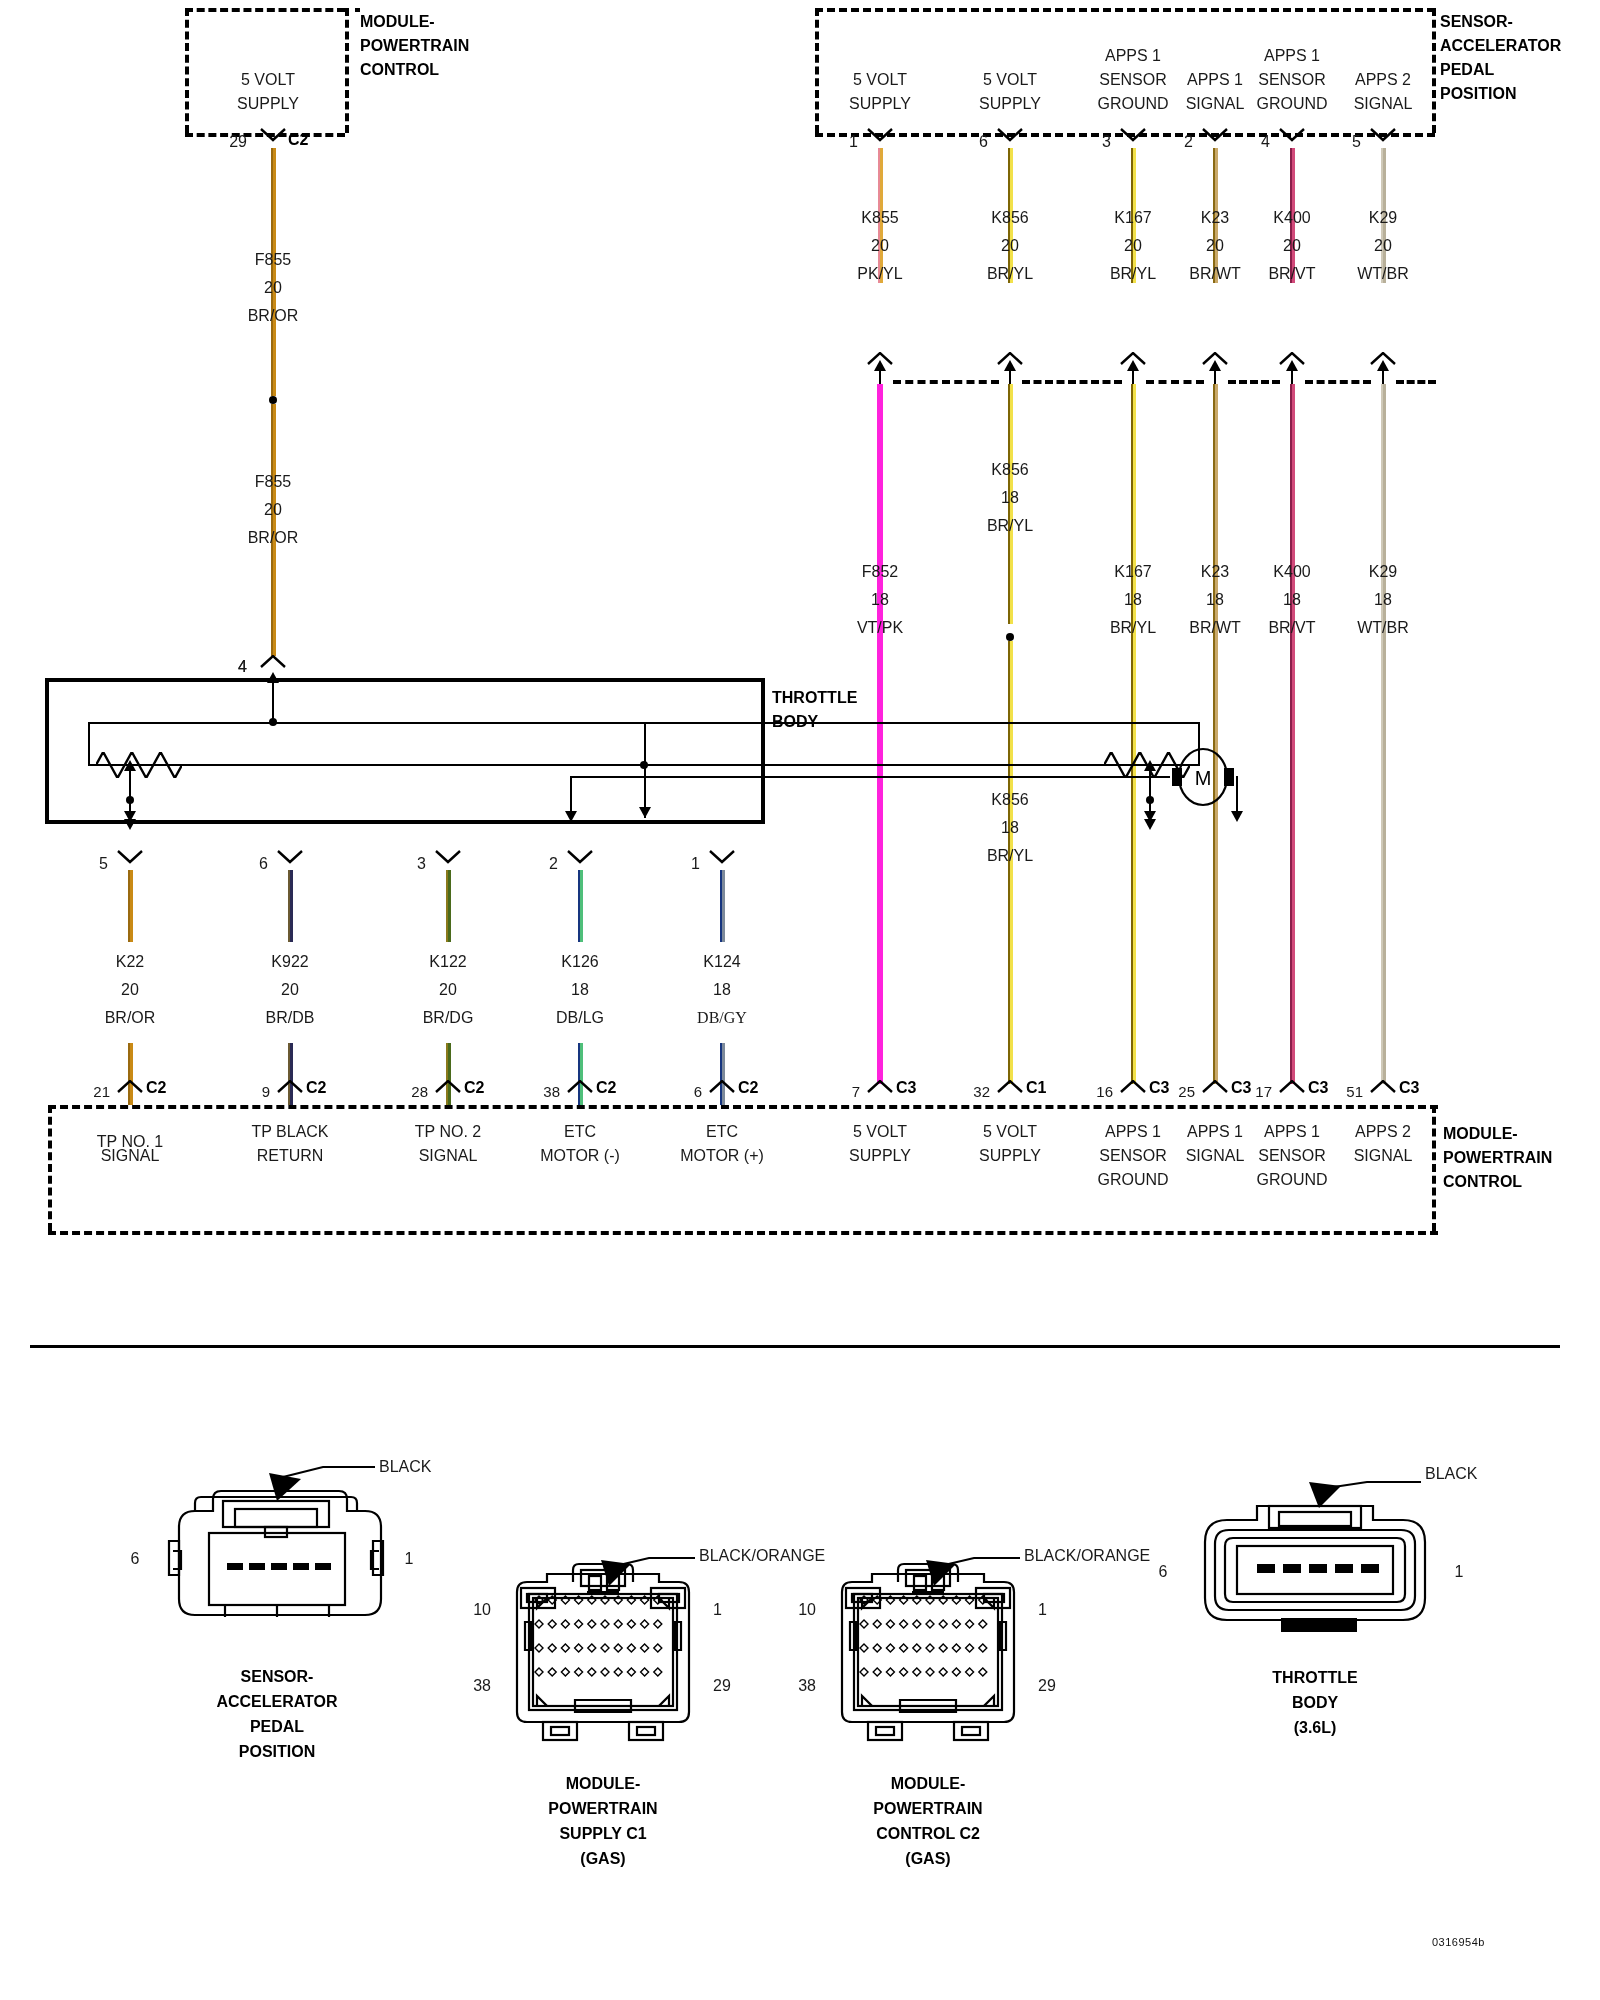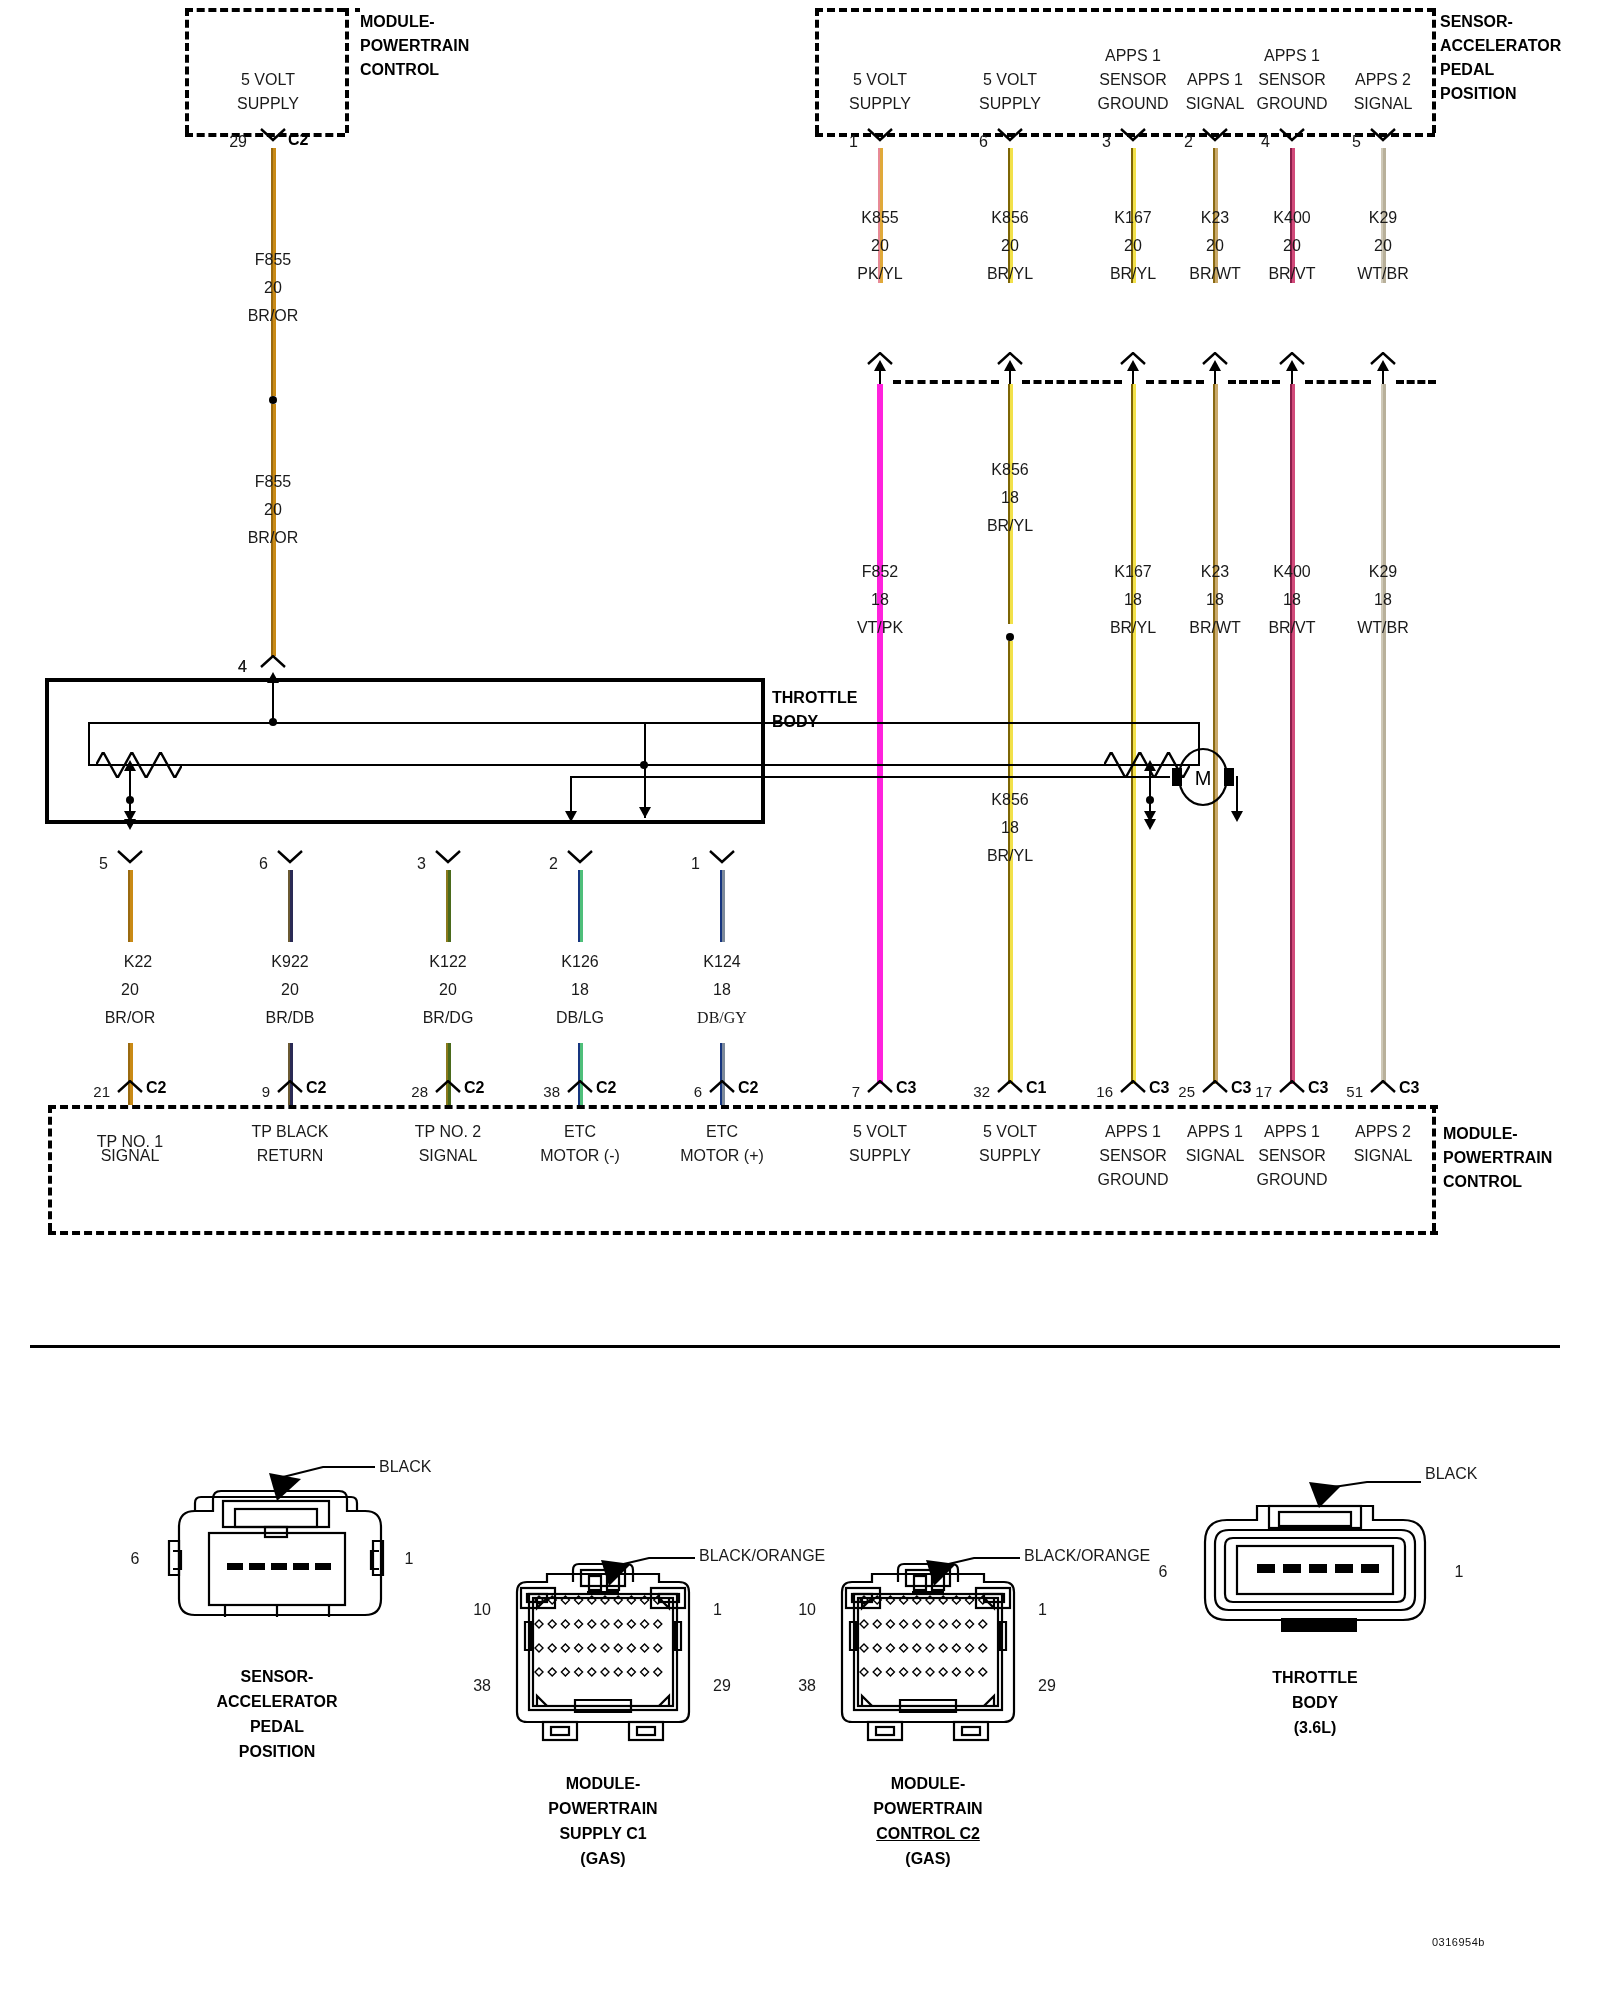--- a/index.html
+++ b/index.html
@@ -383,21 +383,21 @@
     <div class="lbl ctr" style="left: 700px; top: 854px; transform: translateX(-100%);">1</div>
     <div class="chev" style="left: 709px; top: 850px;">
       <svg width="26" height="14" viewBox="0 0 26 14">
         <path d="M1,1 L13,12 L25,1" fill="none" stroke="#000" stroke-width="2.4"></path>
       </svg>
     </div>
     <div class="wire" style="left: 127.5px; top: 870px; height: 72px;">
       <div class="" style="position: absolute; left: 0px; top: 0px; bottom: 0px; width: 50%; background: rgb(154, 106, 16);"></div>
       <div style="position: absolute; right: 0px; top: 0px; bottom: 0px; width: 50%; background: rgb(201, 138, 22);"></div>
     </div>
-    <div class="lbl ctr" style="left: 130px; top: 952px; margin-left: 8px;">K22</div>
+    <div class="lbl ctr" style="left: 130px; top: 952px;">K22</div>
     <div class="lbl ctr" style="left: 130px; top: 980px;">20</div>
     <div class="lbl ctr" style="left: 130px; top: 1008px;">BR/OR</div>
     <div class="wire" style="left: 127.5px; top: 1043px; height: 62px;">
       <div class="" style="position: absolute; left: 0px; top: 0px; bottom: 0px; width: 50%; background: rgb(154, 106, 16);"></div>
       <div style="position: absolute; right: 0px; top: 0px; bottom: 0px; width: 50%; background: rgb(201, 138, 22);"></div>
     </div>
     <div class="wire" style="left: 287.5px; top: 870px; height: 72px;">
       <div class="" style="position: absolute; left: 0px; top: 0px; bottom: 0px; width: 50%; background: rgb(107, 90, 51);"></div>
       <div style="position: absolute; right: 0px; top: 0px; bottom: 0px; width: 50%; background: rgb(42, 42, 85);"></div>
     </div>
@@ -730,21 +730,21 @@
         </g>
    <polygon points="106,34 98,8 128,12" fill="#000"></polygon>
   </svg></div>
     <div class="lbl ctr" style="left: 1024px; top: 1546px; transform: none;">BLACK/ORANGE</div>
     <div class="lbl ctr" style="left: 816px; top: 1600px; transform: translateX(-100%);">10</div>
     <div class="lbl ctr" style="left: 1038px; top: 1600px; transform: none;">1</div>
     <div class="lbl ctr" style="left: 816px; top: 1676px; transform: translateX(-100%);">38</div>
     <div class="lbl ctr" style="left: 1038px; top: 1676px; transform: none;">29</div>
     <div class="lbl ctr bold" style="left: 928px; top: 1774px;">MODULE-</div>
     <div class="lbl ctr bold" style="left: 928px; top: 1799px;">POWERTRAIN</div>
-    <div class="lbl ctr bold" style="left: 928px; top: 1824px; text-decoration: underline;">CONTROL C2</div>
+    <div class="lbl ctr bold" style="left: 928px; top: 1824px;">CONTROL C2</div>
     <div class="lbl ctr bold" style="left: 928px; top: 1849px;">(GAS)</div>
     <div class="conn-svg" style="left: 1195px; top: 1478px; width: 240px; height: 190px;"><svg width="240" height="190" viewBox="0 0 240 190">
    <g fill="none" stroke="#000" stroke-width="2.2">
      <path d="M10,64 q0,-22 22,-22 l30,0 l0,-14 l116,0 l0,14 l30,0 q22,0 22,22 l0,56 q0,22 -22,22 l-176,0 q-22,0 -22,-22 z"></path>
      <path d="M20,66 q0,-14 14,-14 l172,0 q14,0 14,14 l0,52 q0,14 -14,14 l-172,0 q-14,0 -14,-14 z"></path>
      <path d="M30,68 q0,-8 8,-8 l164,0 q8,0 8,8 l0,48 q0,8 -8,8 l-164,0 q-8,0 -8,-8 z"></path>
      <rect x="42" y="68" width="156" height="48"></rect>
      <rect x="74" y="28" width="92" height="22"></rect>
      <rect x="84" y="34" width="72" height="14"></rect>
    </g>

